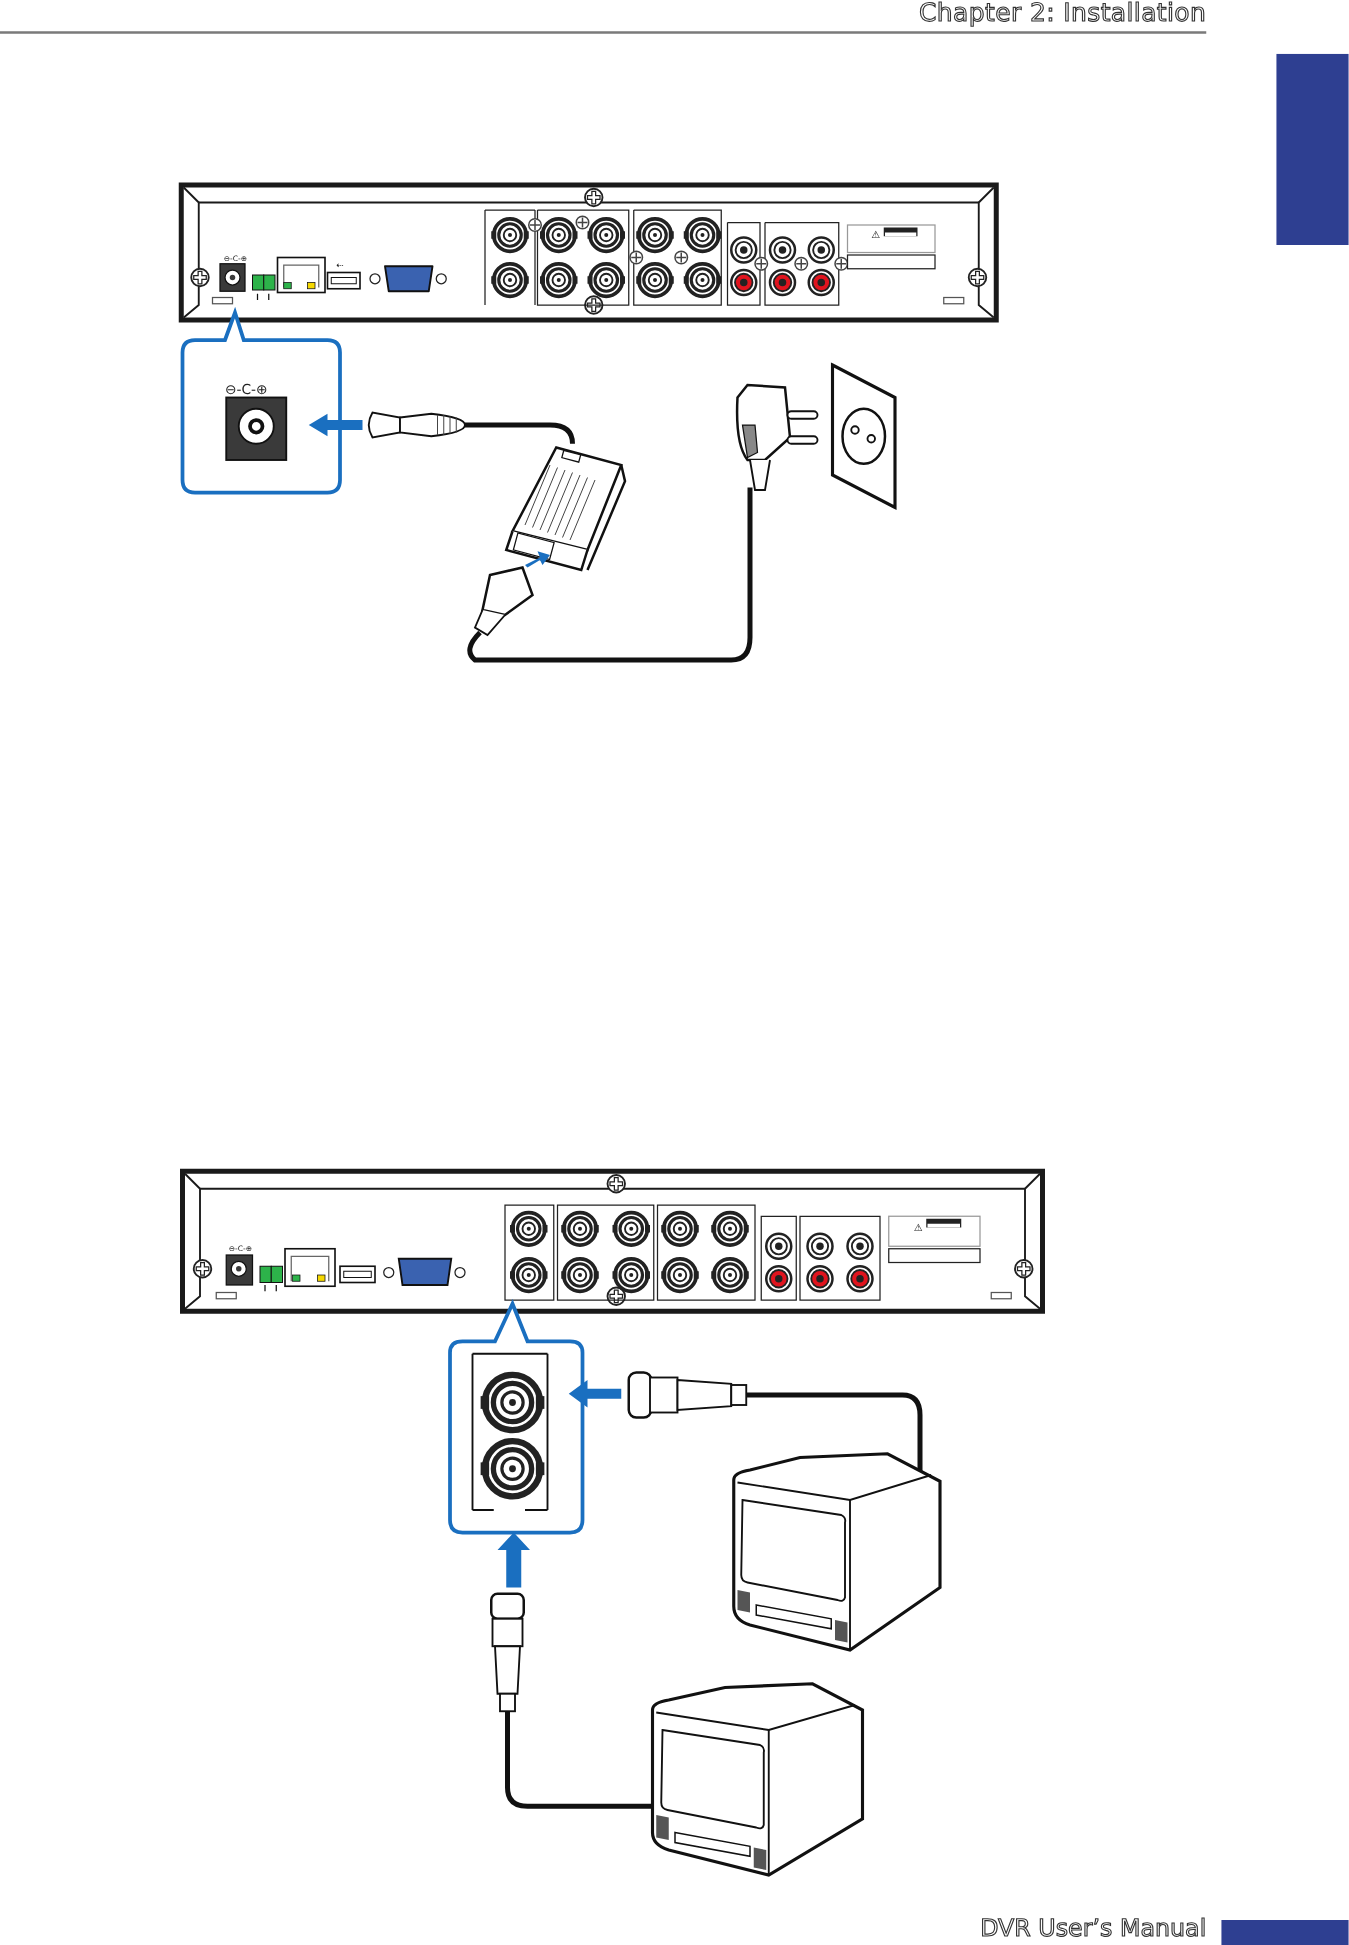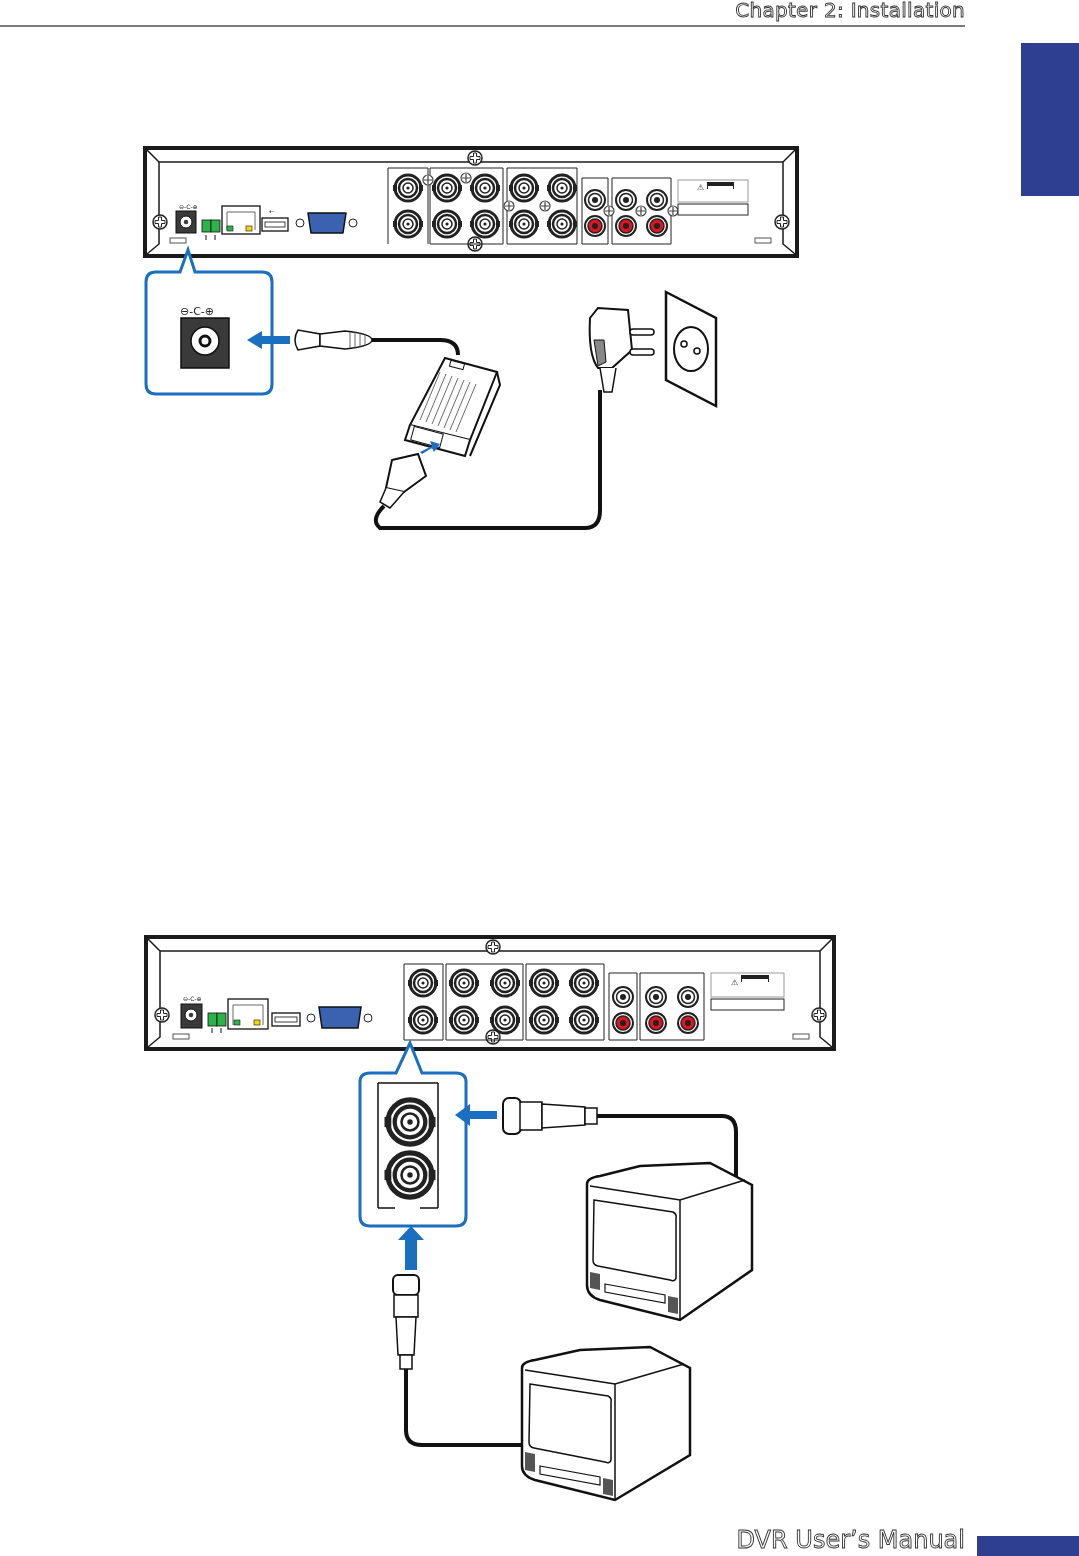--- a/index.html
+++ b/index.html
@@ -7,21 +7,21 @@
   .header-title {
     position: absolute; right: 114px; top: -2px;
     font-size: 20px; letter-spacing: 0.3px;
     color: #ffffff; -webkit-text-stroke: 0.9px #333333;
     font-family: "DejaVu Sans", sans-serif; white-space: nowrap;
   }
   .header-rule { position: absolute; left: 0; top: 25px; width: 965px; height: 2px; background: #7a7a7a; }
   .side-tab { position: absolute; left: 1021px; top: 43px; width: 58px; height: 153px; }
   .footer-title {
     position: absolute; right: 114px; bottom: 2px;
-    font-size: 24px; color: #ffffff; -webkit-text-stroke: 0.9px #333333;
+    font-size: 19px; color: #ffffff; -webkit-text-stroke: 0.9px #333333;
     font-family: "DejaVu Sans", sans-serif; white-space: nowrap;
   }
   .footer-bar { position: absolute; left: 977px; top: 1536px; width: 102px; height: 20px; }
   svg.fig { position: absolute; left: 0; overflow: visible; }
 </style>
 </head>
 <body>
 
 <div class="header-title">Chapter 2: Installation</div>
 <div class="header-rule"></div>

